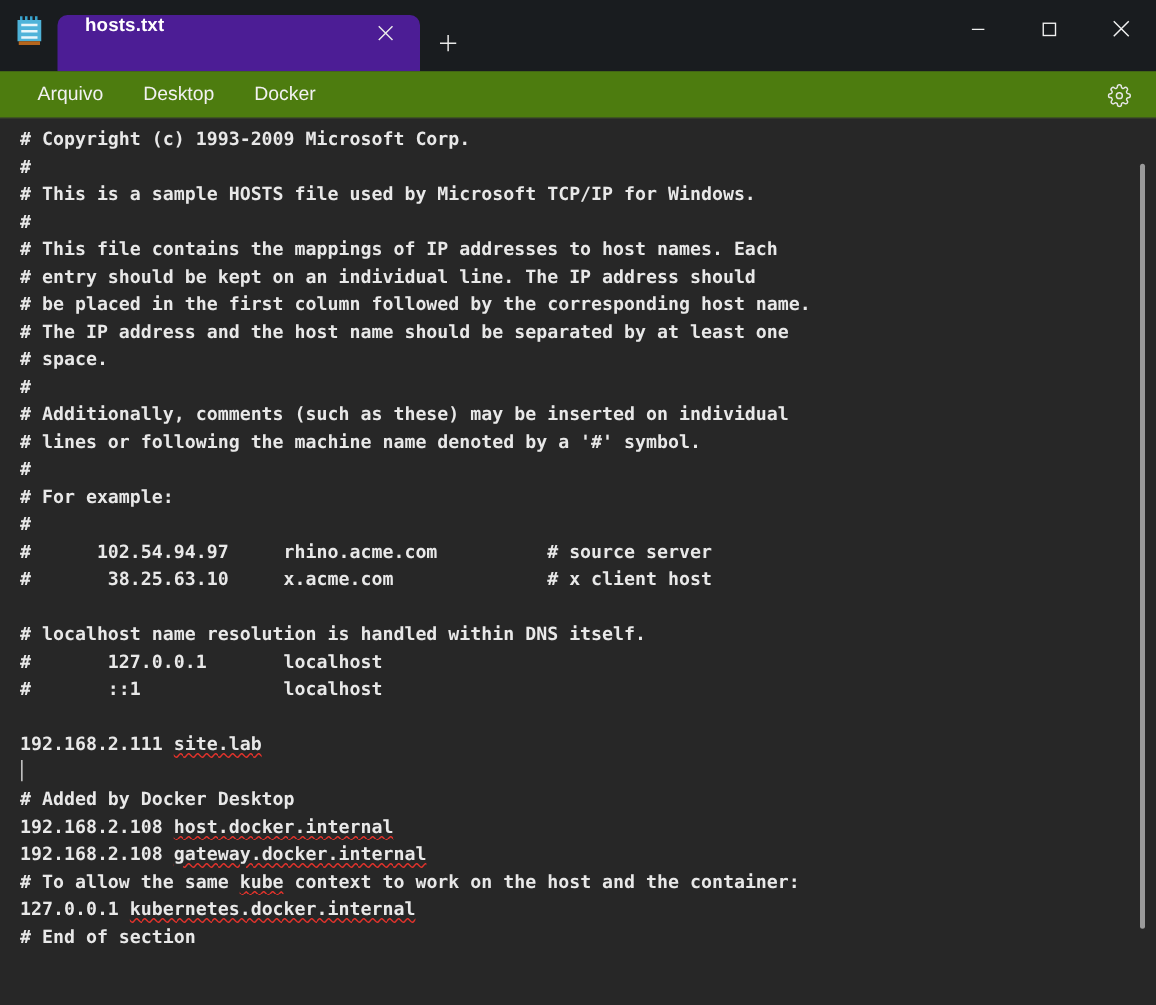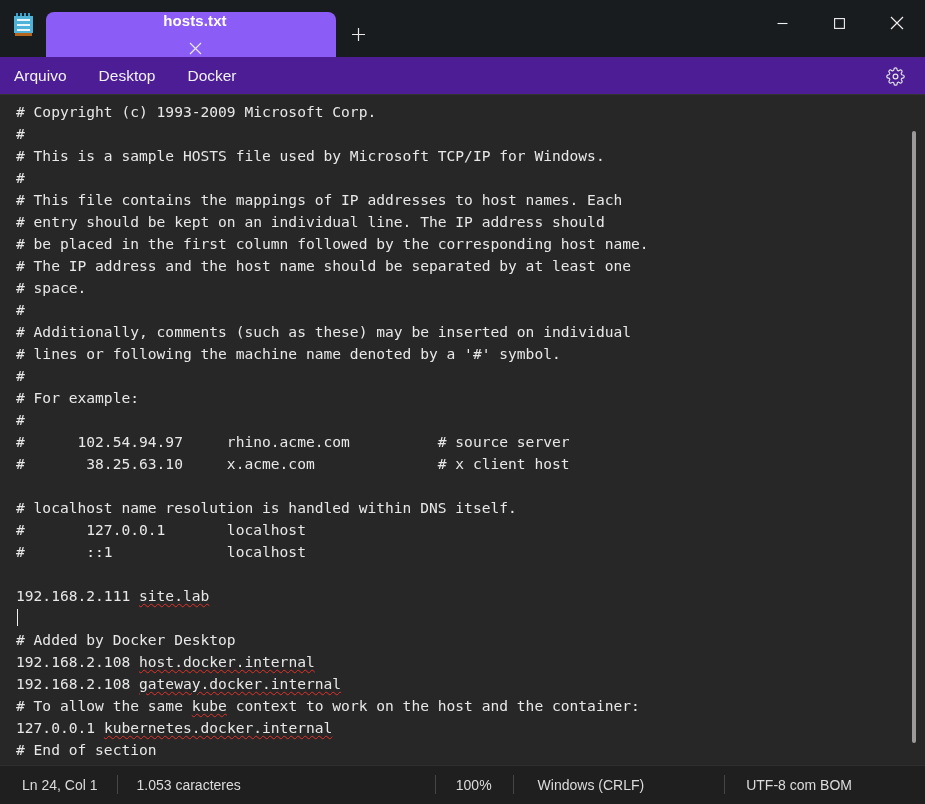--- a/index.html
+++ b/index.html
@@ -47,26 +47,25 @@
   .notepad-glyph .ln {
     position:absolute; left:3px; width:13px; height:2px; background:#e8f6fb;
   }
 
   .tabstrip {
     display:flex; align-items:flex-end; height:57px; flex:0 0 auto;
   }
   .tab {
     position:relative;
     height:45px; min-width:290px;
-    background:#8b5cf6;
+    background:#4c1d95;
     border-radius:8px 8px 0 0;
-    display:flex; align-items:center;
+    display:flex; 
     padding:0 14px 0 22px;
     gap:10px;
-    flex-direction:column;
   }
   .tab-title {
     flex:1;
     font-size:15px; font-weight:bold;
     color:#ffffff;
     letter-spacing:0.1px;
     white-space:nowrap;
   }
   .tab-close {
     width:28px; height:28px;
@@ -89,22 +88,23 @@
   .wc {
     width:57px; height:46px;
     display:flex; align-items:center; justify-content:center;
     color:#f0f0f0;
   }
 
   
   .menubar {
     position:relative;
     height:38px; flex:0 0 38px;
-    background:#4c1d95;
+    background:#4d7c0f;
     display:flex; align-items:center;
+    padding-left:16px;
     gap:4px;
   }
   .menu-item {
     padding:5px 14px;
     font-size:15.5px;
     color:#f2f2f2;
     border-radius:4px;
     white-space:nowrap;
   }
   .settings-btn {
@@ -131,21 +131,21 @@
     position:absolute;
     left:16px; top:0px; right:0;
     font-family:"DejaVu Sans Mono", monospace;
     font-size:14.6px;
     line-height:22px;
     color:#e8e8e8;
     white-space:pre;
     letter-spacing:0px;
     padding-top:6px;
   }
-  .code .line { height:22px; position:relative; }
+  .code .line { height:22px; position:relative;font-weight:bold; }
   .sq {
     text-decoration-line: underline;
     text-decoration-style: wavy;
     text-decoration-color:#e2322b;
     text-decoration-thickness:1px;
     text-underline-offset:2px;
   }
   .caret {
     display:inline-block;
     width:1px; height:17px;
@@ -256,26 +256,14 @@
     <div class="menu-divider"></div>
   </div>
 
   <div class="editor">
     <div class="code" id="code-area"><div class="line"><span># Copyright (c) 1993-2009 Microsoft Corp.</span></div><div class="line"><span>#</span></div><div class="line"><span># This is a sample HOSTS file used by Microsoft TCP/IP for Windows.</span></div><div class="line"><span>#</span></div><div class="line"><span># This file contains the mappings of IP addresses to host names. Each</span></div><div class="line"><span># entry should be kept on an individual line. The IP address should</span></div><div class="line"><span># be placed in the first column followed by the corresponding host name.</span></div><div class="line"><span># The IP address and the host name should be separated by at least one</span></div><div class="line"><span># space.</span></div><div class="line"><span>#</span></div><div class="line"><span># Additionally, comments (such as these) may be inserted on individual</span></div><div class="line"><span># lines or following the machine name denoted by a '#' symbol.</span></div><div class="line"><span>#</span></div><div class="line"><span># For example:</span></div><div class="line"><span>#</span></div><div class="line"><span>#      102.54.94.97     rhino.acme.com          # source server</span></div><div class="line"><span>#       38.25.63.10     x.acme.com              # x client host</span></div><div class="line"></div><div class="line"><span># localhost name resolution is handled within DNS itself.</span></div><div class="line"><span>#       127.0.0.1       localhost</span></div><div class="line"><span>#       ::1             localhost</span></div><div class="line"></div><div class="line"><span>192.168.2.111 </span><span class="sq">site.lab</span></div><div class="line"><span class="caret"></span></div><div class="line"><span># Added by Docker Desktop</span></div><div class="line"><span>192.168.2.108 </span><span class="sq">host.docker.internal</span></div><div class="line"><span>192.168.2.108 </span><span class="sq">gateway.docker.internal</span></div><div class="line"><span># To allow the same </span><span class="sq">kube</span><span> context to work on the host and the container:</span></div><div class="line"><span>127.0.0.1 </span><span class="sq">kubernetes.docker.internal</span></div><div class="line"><span># End of section</span></div></div>
     <div class="scrollbar">
       <div class="scroll-thumb"></div>
     </div>
   </div>
 
-  <div class="statusbar">
-    <div class="status-top-line"></div>
-    <div class="st" style="margin-left:22px">Ln 24, Col 1</div>
-    <div class="status-sep" style="margin-left:19px"></div>
-    <div class="st" style="margin-left:19px">1.053 caracteres</div>
-    <div class="status-sep" style="margin-left:194px"></div>
-    <div class="st" style="margin-left:20px">100%</div>
-    <div class="status-sep" style="margin-left:21px"></div>
-    <div class="st" style="margin-left:24px">Windows (CRLF)</div>
-    <div class="status-sep" style="margin-left:80px"></div>
-    <div class="st" style="margin-left:21px">UTF-8 com BOM</div>
-  </div>
 
 </div>
 
 </body></html>

